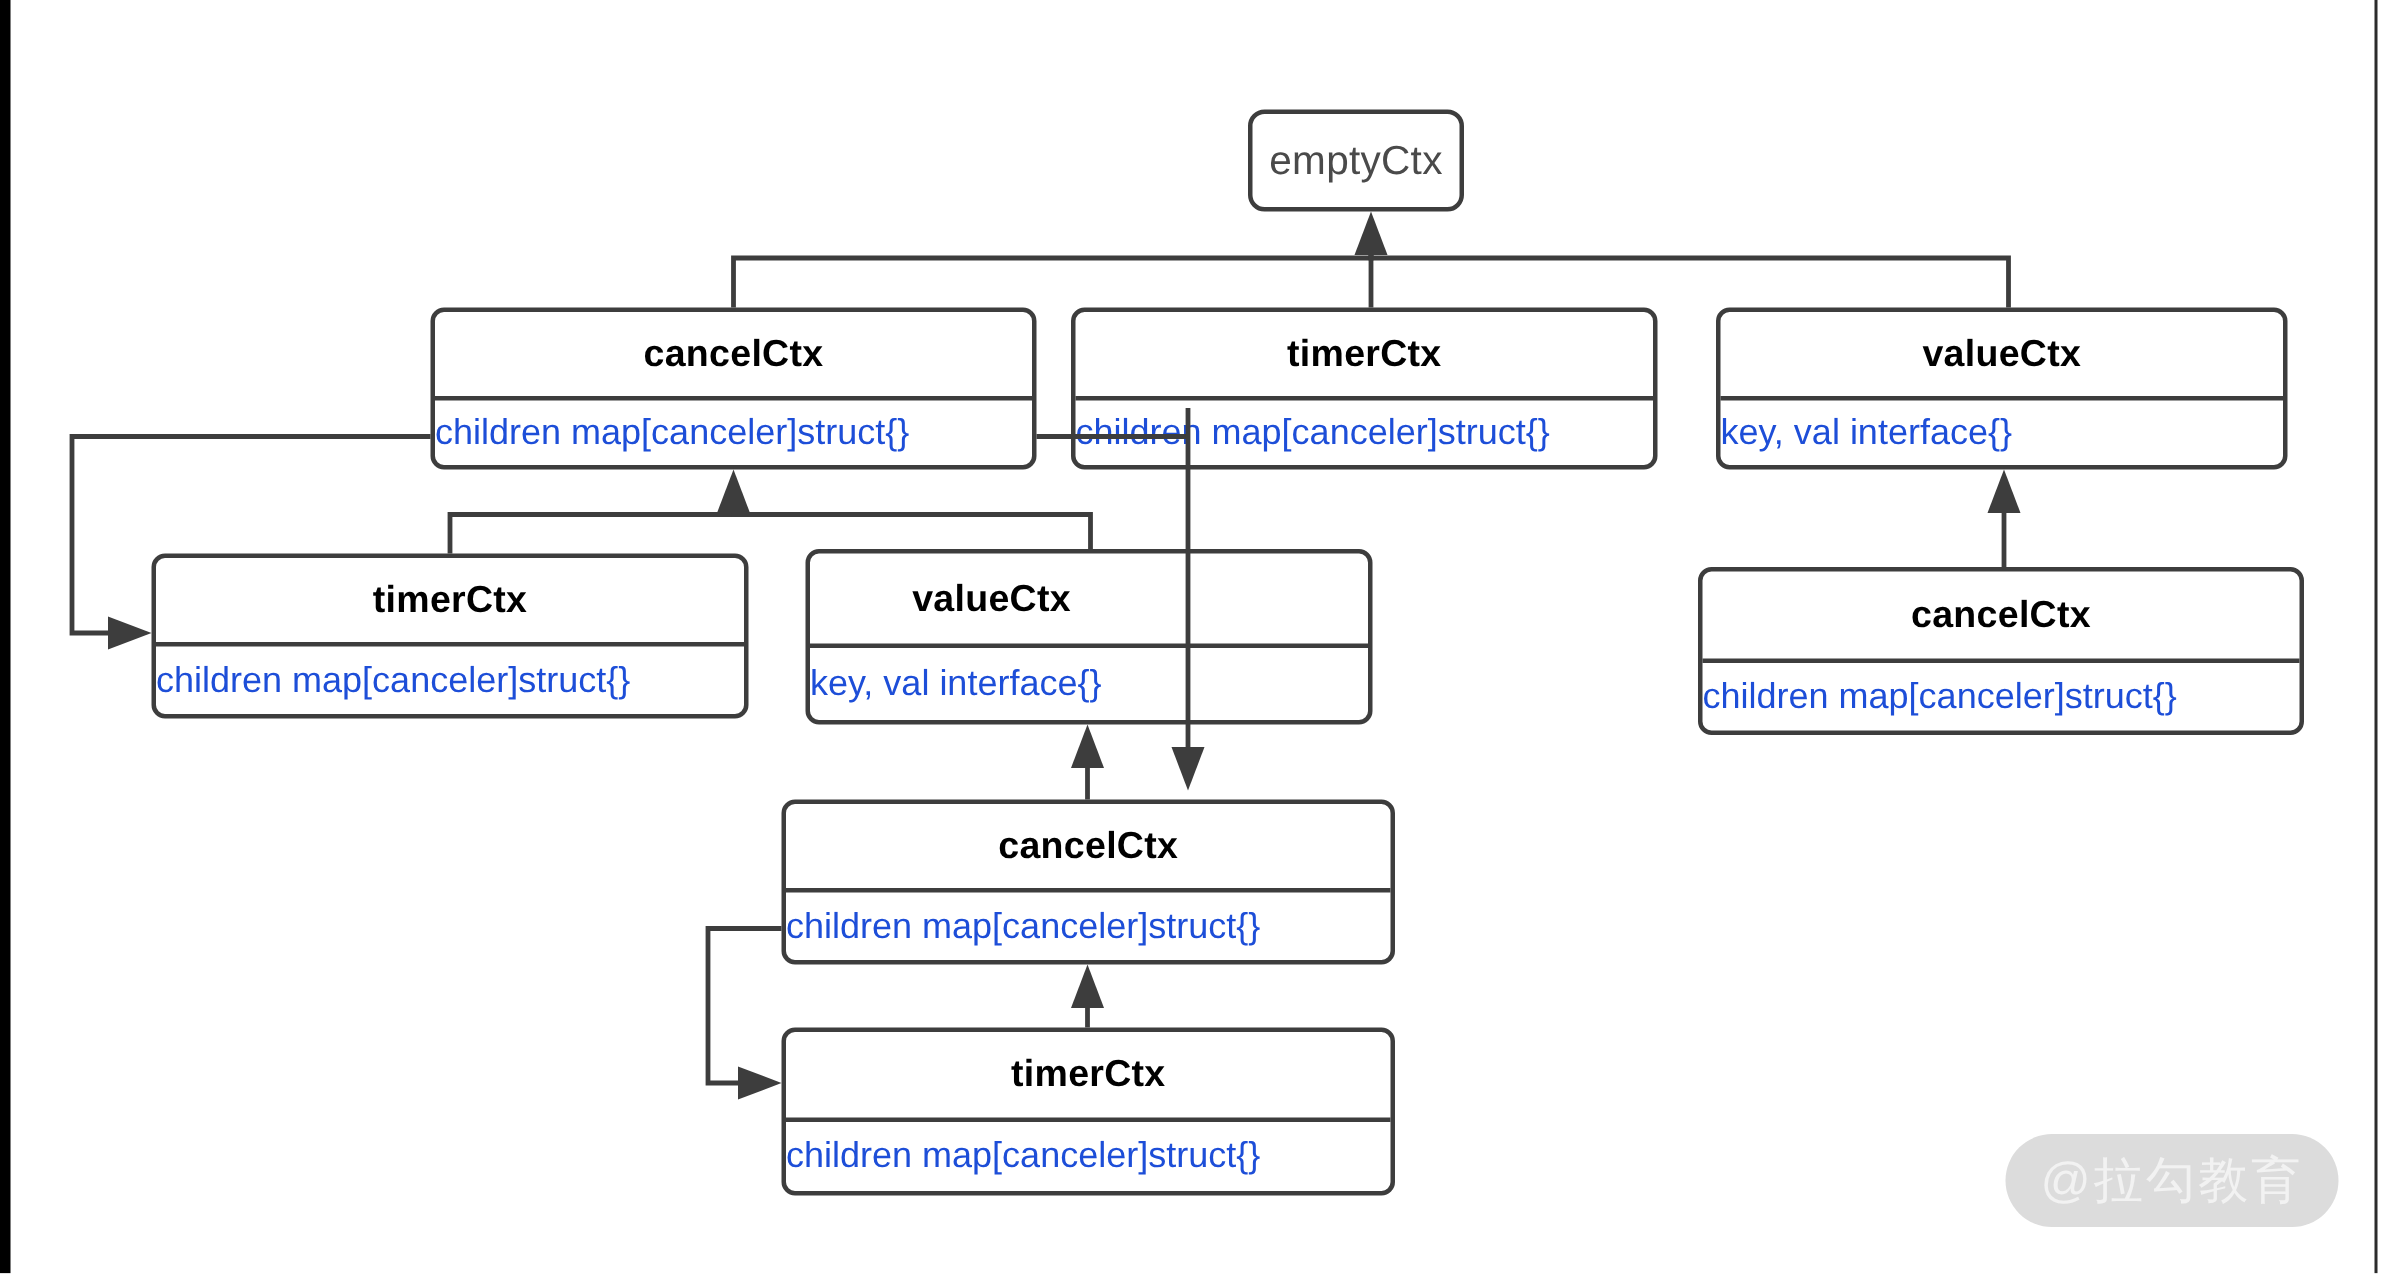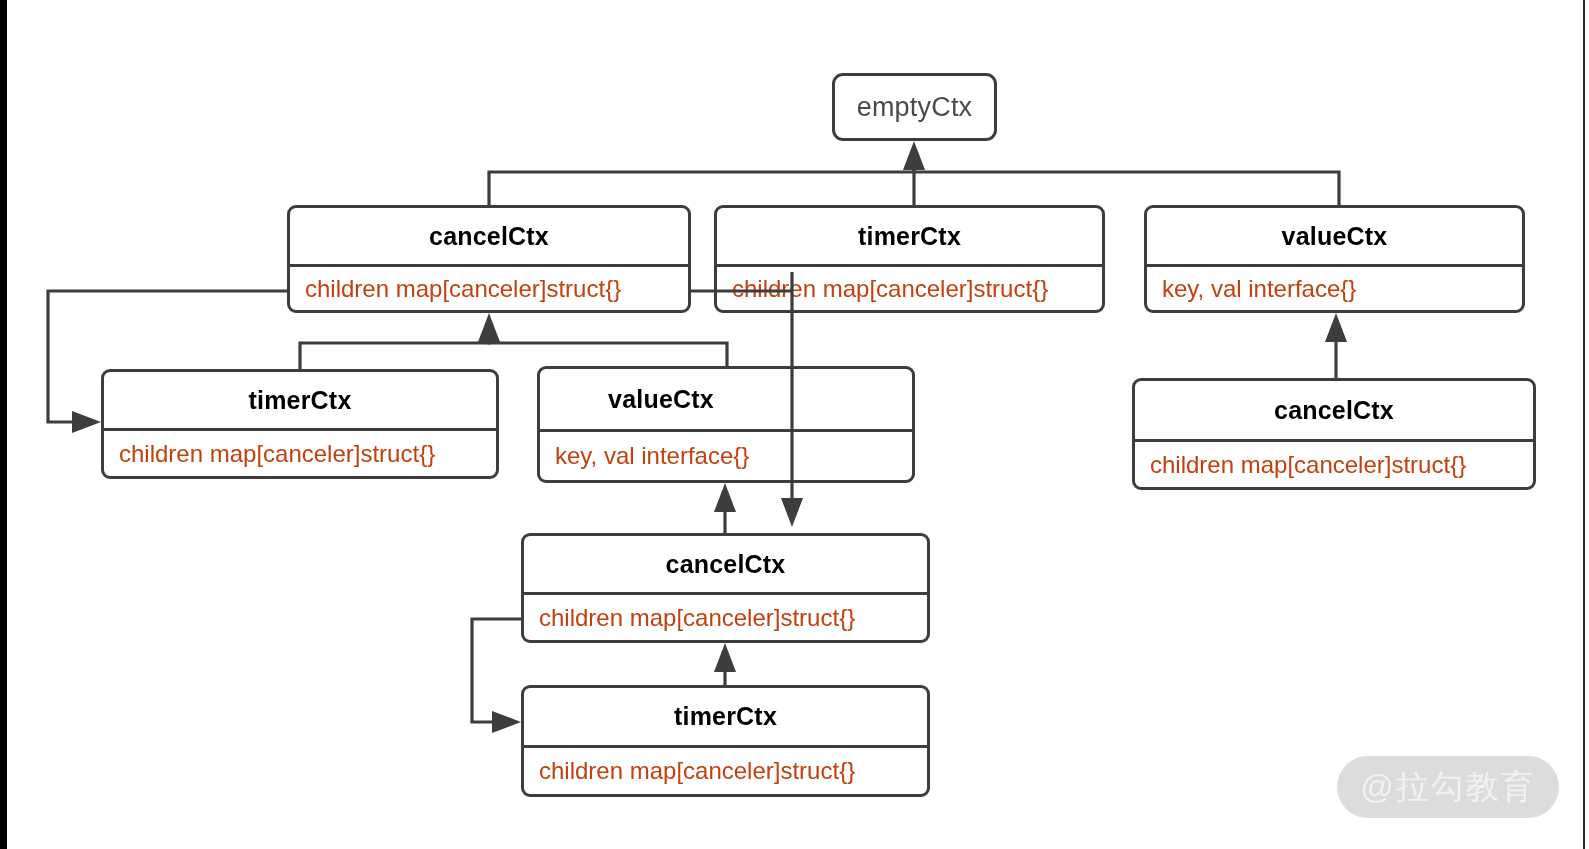--- a/index.html
+++ b/index.html
@@ -77,23 +77,22 @@
   .node .divider {
     flex: 0 0 auto;
     height: 3px;
     background: #3d3d3d;
   }
   .node .attr {
     flex: 1 1 auto;
     display: flex;
     align-items: center;
     justify-content: flex-start;
-    padding-left: 15px;
     font-size: 24px;
-    color: #c2410c;
+    color: #1d4ed8;
   }
   
   .node.plain {
     align-items: center;
     justify-content: center;
     border-radius: 11px;
   }
   .node.plain .title {
     font-weight: normal;
     font-size: 27px;
@@ -174,21 +173,21 @@
       <path class="edge-line" d="M 725 685 L 725 652"></path>
       <polygon class="edge-head" points="725,643 714,672 736,672"></polygon>
     </g>
 
     <g>
       <path class="edge-line" d="M 521 619 L 472 619 L 472 722 L 512 722"></path>
       <polygon class="edge-head" points="521,722 492,711 492,733"></polygon>
     </g>
   </svg>
 
-  <div class="node plain" style="left:832px; top:73px; width:165px; height:68px;">
+  <div class="node plain" style="left:832px; top:73px; width:144px; height:68px;">
     <div class="title">emptyCtx</div>
   </div>
 
   <div class="node" style="left:287px; top:205px; width:404px; height:108px;">
     <div class="title" style="height:56px;">cancelCtx</div>
     <div class="divider"></div>
     <div class="attr">children map[canceler]struct{}</div>
   </div>
 
   <div class="node" style="left:714px; top:205px; width:391px; height:108px;">

